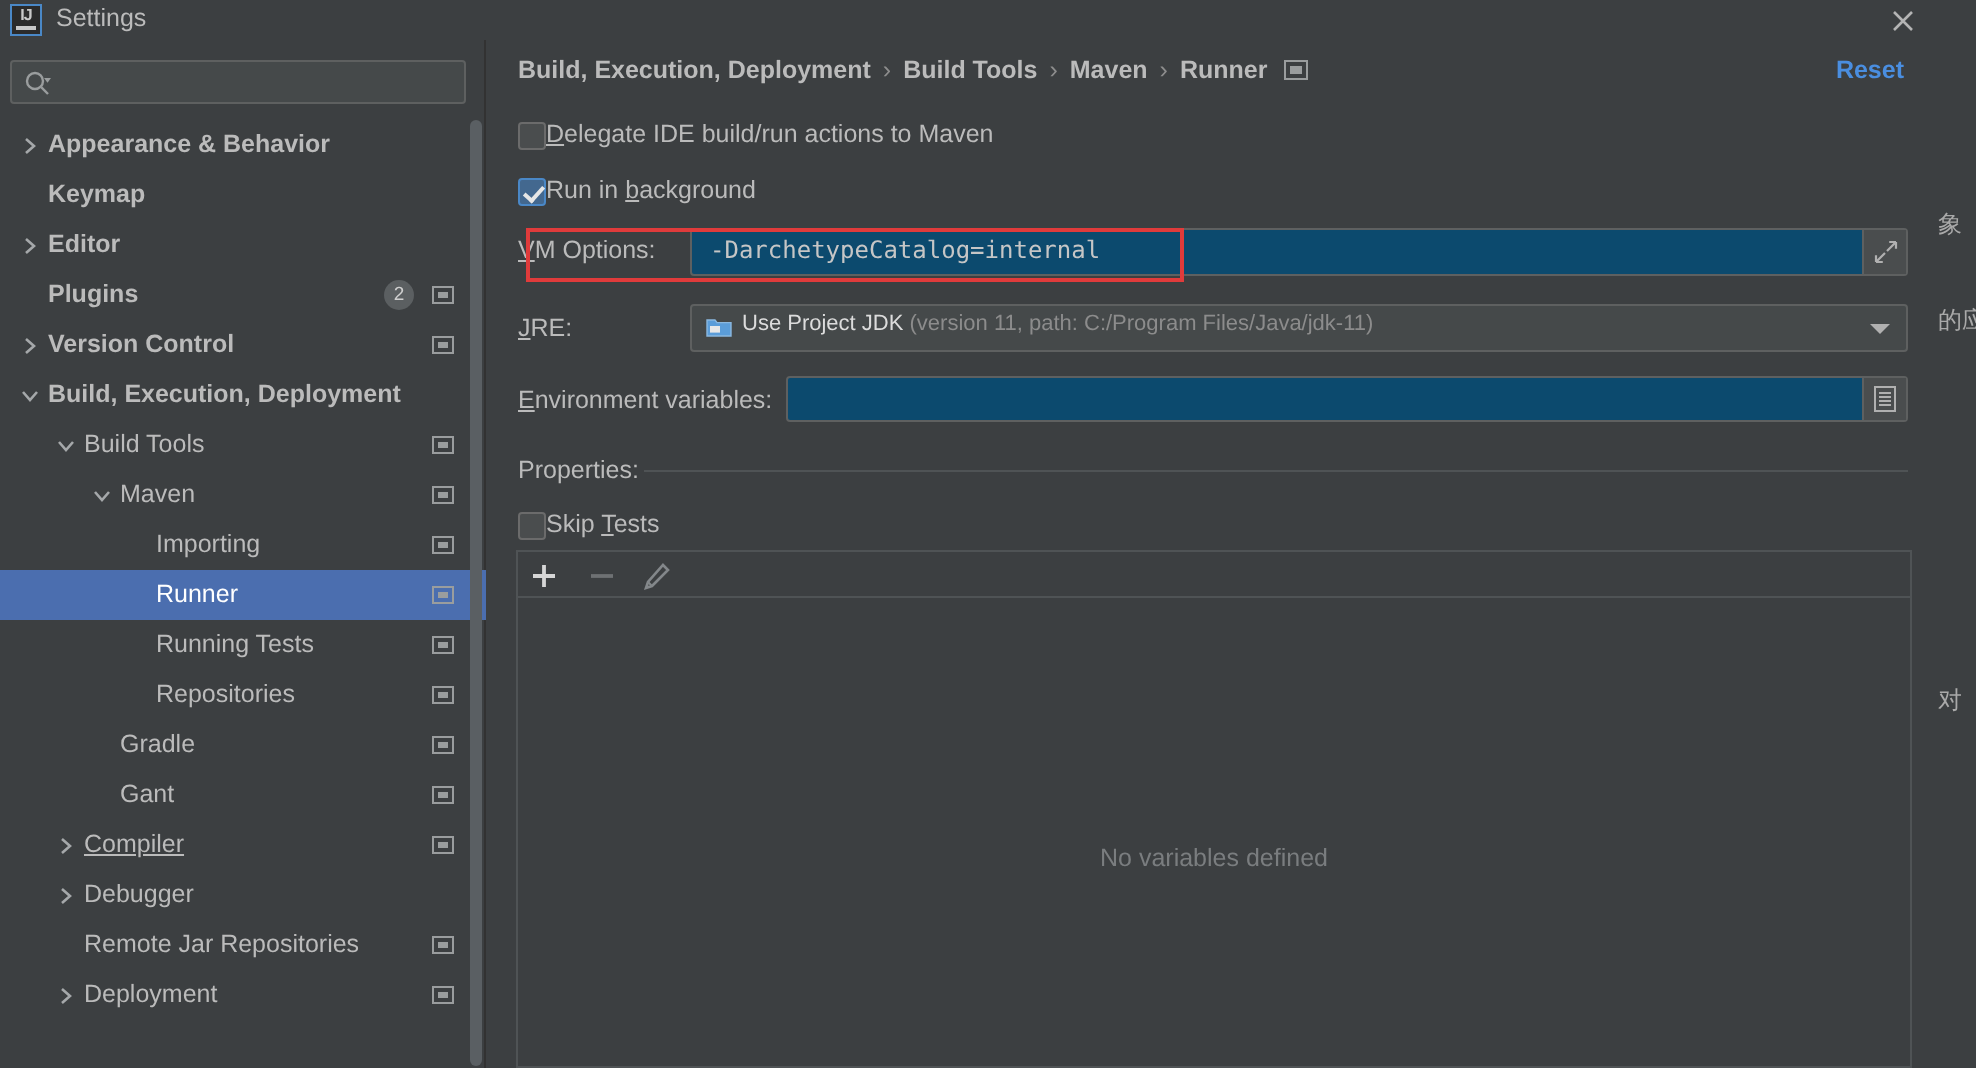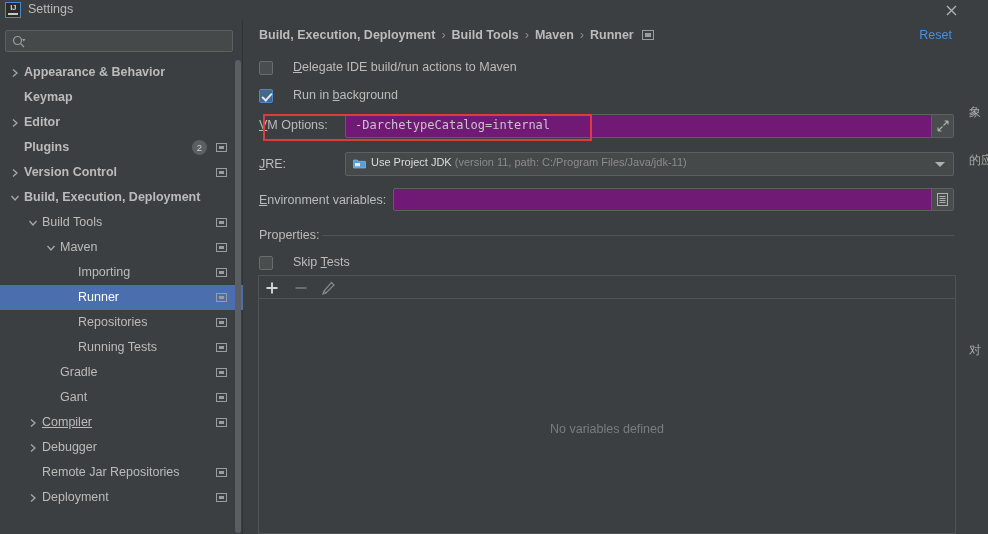--- a/index.html
+++ b/index.html
@@ -234,21 +234,21 @@
     display: block;
     width: 6px; height: 4px;
     background: #9a9d9e;
     margin: 2px auto 0;
   }
   #reset-link {
     position: absolute;
     right: 14px; top: 8px;
     color: #4a8ee0;
     font-size: 12.5px;
-    font-weight: normal;
+    font-weight: bold;
     cursor: default;
   }
 
   
   .cb-row {
     position: absolute;
     left: 15px;
     height: 18px;
     white-space: nowrap;
   }
@@ -269,36 +269,36 @@
     content: "";
     position: absolute;
     left: 3.5px; top: 1px;
     width: 4px; height: 8px;
     border: solid #e6e6e6;
     border-width: 0 2px 2px 0;
     transform: rotate(42deg);
   }
   .cb-label {
     position: absolute;
-    left: 34px; top: 0px;
+    left: 14px; top: 0px;
     font-size: 12.5px;
     color: #bbbbbb;
   }
   .mn { text-decoration: underline; }
 
   
   .field-label {
     position: absolute;
     font-size: 12.5px;
     color: #bbbbbb;
     white-space: nowrap;
   }
   .text-field {
     position: absolute;
-    background: #701a75;
+    background: #0c4a6e;
     border: 1px solid #5e6060;
     border-radius: 2px;
     box-sizing: border-box;
   }
   .text-field .value {
     position: absolute;
     left: 7px;
     top: 3px;
     font-family: "DejaVu Sans Mono", monospace;
     font-size: 12px;
@@ -488,27 +488,27 @@
               <i></i>
             </span>
           </div>
           <div class="tree-row selected">
             <span class="label" style="left: 78px;">Runner</span>
             <span class="mod-icon">
               <i></i>
             </span>
           </div>
           <div class="tree-row">
+            <span class="label" style="left: 78px;">Running Tests</span>
+            <span class="mod-icon">
+              <i></i>
+            </span>
+          </div>
+          <div class="tree-row">
             <span class="label" style="left: 78px;">Repositories</span>
-            <span class="mod-icon">
-              <i></i>
-            </span>
-          </div>
-          <div class="tree-row">
-            <span class="label" style="left: 78px;">Running Tests</span>
             <span class="mod-icon">
               <i></i>
             </span>
           </div>
           <div class="tree-row">
             <span class="label" style="left: 60px;">Gradle</span>
             <span class="mod-icon">
               <i></i>
             </span>
           </div>

